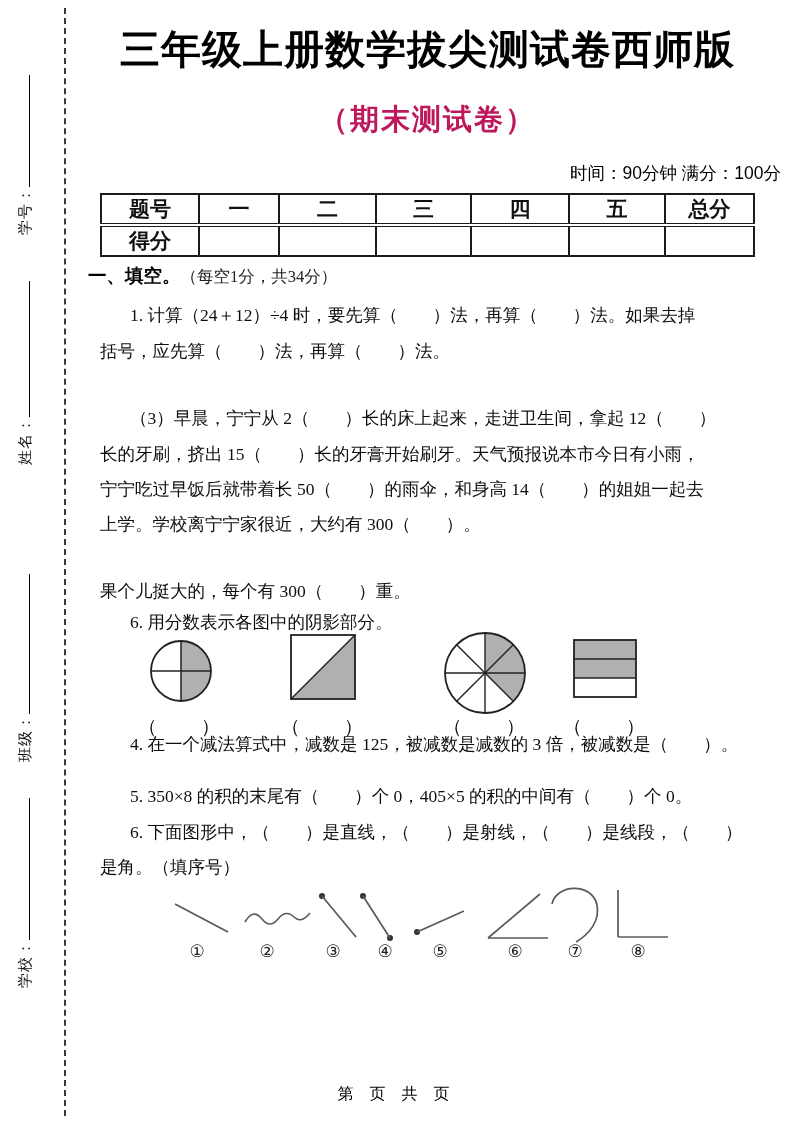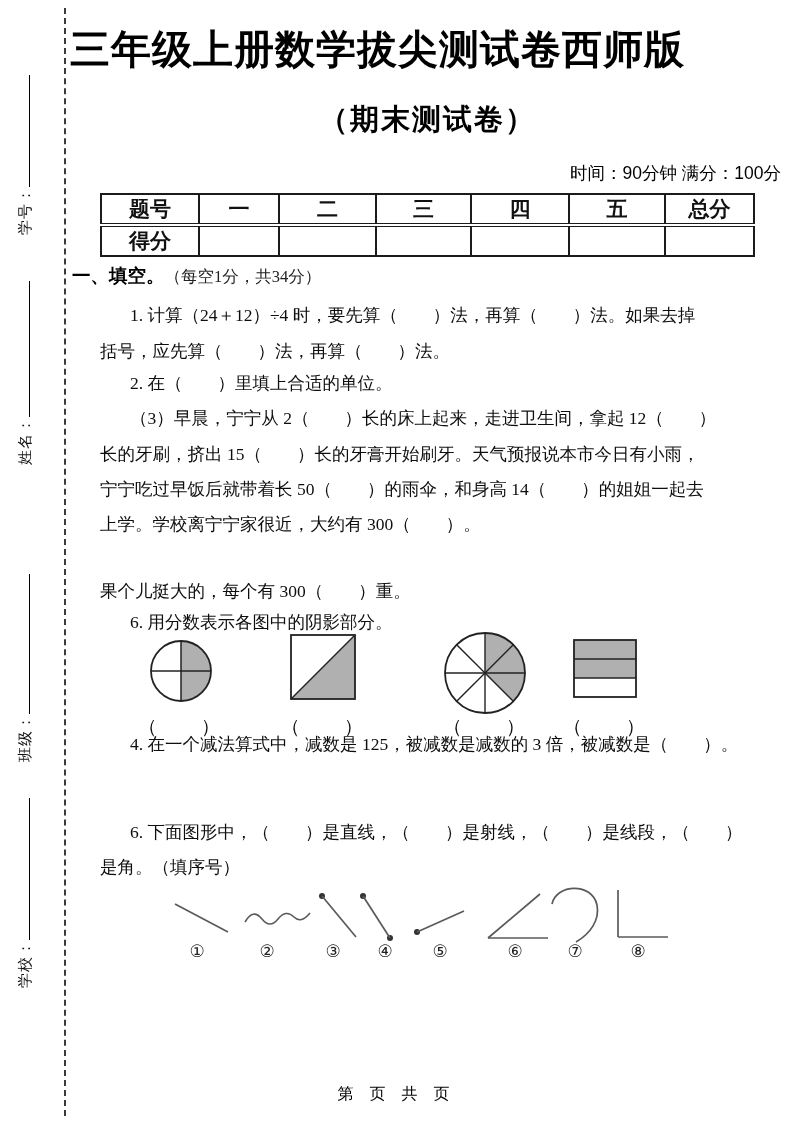--- a/index.html
+++ b/index.html
@@ -11,39 +11,39 @@
   
   .binding-line { position:absolute; left:64px; top:8px; height:1108px; width:0;
     border-left:2px dashed #3a3a3a; }
   .side-group { position:absolute; left:16px; transform-origin:0 0;
     transform:rotate(-90deg); white-space:nowrap; font-size:15px; color:#111; }
   .side-group .lbl { font-family:"Liberation Serif", serif; letter-spacing:1px; }
   .side-group .blank { display:inline-block; height:14px; border-bottom:1.6px solid #000;
     vertical-align:baseline; }
 
   
-  .title { position:absolute; left:70px; top:22px; width:715px; 
+  .title { position:absolute; left:70px; top:22px; width:715px; text-align:center;
     font-family:"Liberation Sans", sans-serif; font-weight:800; font-size:40px;
     letter-spacing:1px; color:#000; }
   .subtitle { position:absolute; left:70px; top:100px; width:715px; text-align:center;
     font-family:"Liberation Sans", sans-serif; font-weight:800; font-size:29px;
-    letter-spacing:2px; color:#000000; }
+    letter-spacing:2px; color:#be185d; }
   .meta { position:absolute; top:161px; right:12px; font-size:17.5px;
     font-family:"Liberation Sans", sans-serif; color:#000; }
 
   
   .score-table { position:absolute; left:100px; top:193px; border-collapse:collapse;
     table-layout:fixed; }
   .score-table th, .score-table td { border:2px solid #1b1b1b; text-align:center;
     font-size:21px; font-weight:bold; font-family:"Liberation Serif", serif; }
   .score-table thead th { height:30px; border-bottom:4px double #1b1b1b; }
   .score-table tbody td { height:28px; }
 
   
-  .section-heading { position:absolute; left:72px; top:263px; white-space:nowrap; }
+  .section-heading { position:absolute; left:88px; top:263px; white-space:nowrap; }
   .section-heading .h { font-family:"Liberation Sans", sans-serif; font-weight:bold;
     font-size:18.5px; color:#000; }
   .section-heading .note { font-size:16.5px; color:#222; }
 
   
   .bodyline { position:absolute; left:100px; width:690px; font-size:17.5px;
     color:#0e0e0e; white-space:nowrap; }
   .bodyline.indent { padding-left:30px; }
 
   .fig { position:absolute; }
@@ -112,21 +112,20 @@
       </tr>
     </tbody>
   </table>
 
   <div class="section-heading">
     <span class="h">一、填空。</span><span class="note">（每空1分，共34分）</span>
   </div>
 
   <div class="bodyline indent" style="top:303px">1. 计算（24＋12）÷4 时，要先算（　　）法，再算（　　）法。如果去掉</div>
   <div class="bodyline" style="top:339px">括号，应先算（　　）法，再算（　　）法。</div>
-  <div class="bodyline indent" style="top:371px">2. 在（　　）里填上合适的单位。</div>
   <div class="bodyline indent" style="top:406px">（3）早晨，宁宁从 2（　　）长的床上起来，走进卫生间，拿起 12（　　）</div>
   <div class="bodyline" style="top:442px">长的牙刷，挤出 15（　　）长的牙膏开始刷牙。天气预报说本市今日有小雨，</div>
   <div class="bodyline" style="top:477px">宁宁吃过早饭后就带着长 50（　　）的雨伞，和身高 14（　　）的姐姐一起去</div>
   <div class="bodyline" style="top:512px">上学。学校离宁宁家很近，大约有 300（　　）。</div>
   <div class="bodyline" style="top:579px">果个儿挺大的，每个有 300（　　）重。</div>
   <div class="bodyline indent" style="top:610px">6. 用分数表示各图中的阴影部分。</div>
 
   <svg class="fig" style="left:148px; top:638px" width="66" height="66" viewBox="0 0 66 66">
     <path d="M33,3 A30,30 0 0 1 33,63 Z" fill="#b0b0b0"></path>
     <circle cx="33" cy="33" r="30" fill="none" stroke="#222" stroke-width="1.8"></circle>
@@ -152,20 +151,21 @@
     <line x1="2" y1="21" x2="64" y2="21" stroke="#222" stroke-width="1.5"></line>
     <line x1="2" y1="40" x2="64" y2="40" stroke="#222" stroke-width="1.5"></line>
   </svg>
 
   <span class="paren-blank" style="left:132px; top:714px">（　　）</span>
   <span class="paren-blank" style="left:275px; top:714px">（　　）</span>
   <span class="paren-blank" style="left:437px; top:714px">（　　）</span>
   <span class="paren-blank" style="left:557px; top:714px">（　　）</span>
 
   <div class="bodyline indent" style="top:732px">4. 在一个减法算式中，减数是 125，被减数是减数的 3 倍，被减数是（　　）。</div>
+  <div class="bodyline indent" style="top:784px">5. 350×8 的积的末尾有（　　）个 0，405×5 的积的中间有（　　）个 0。</div>
   <div class="bodyline indent" style="top:820px">6. 下面图形中，（　　）是直线，（　　）是射线，（　　）是线段，（　　）</div>
   <div class="bodyline" style="top:855px">是角。（填序号）</div>
 
   <svg class="fig" style="left:150px; top:880px" width="540" height="64" viewBox="0 0 540 64">
     <g stroke="#5a5a5a" stroke-width="1.7" fill="none">
       <line x1="25" y1="24" x2="78" y2="52"></line>
     </g>
     <g stroke="#5a5a5a" stroke-width="1.6" fill="none">
       <path d="M95,42 q8,-14 17,-3 q8,10 16,0 q8,-10 16,-2 q7,7 16,-4"></path>
     </g>

